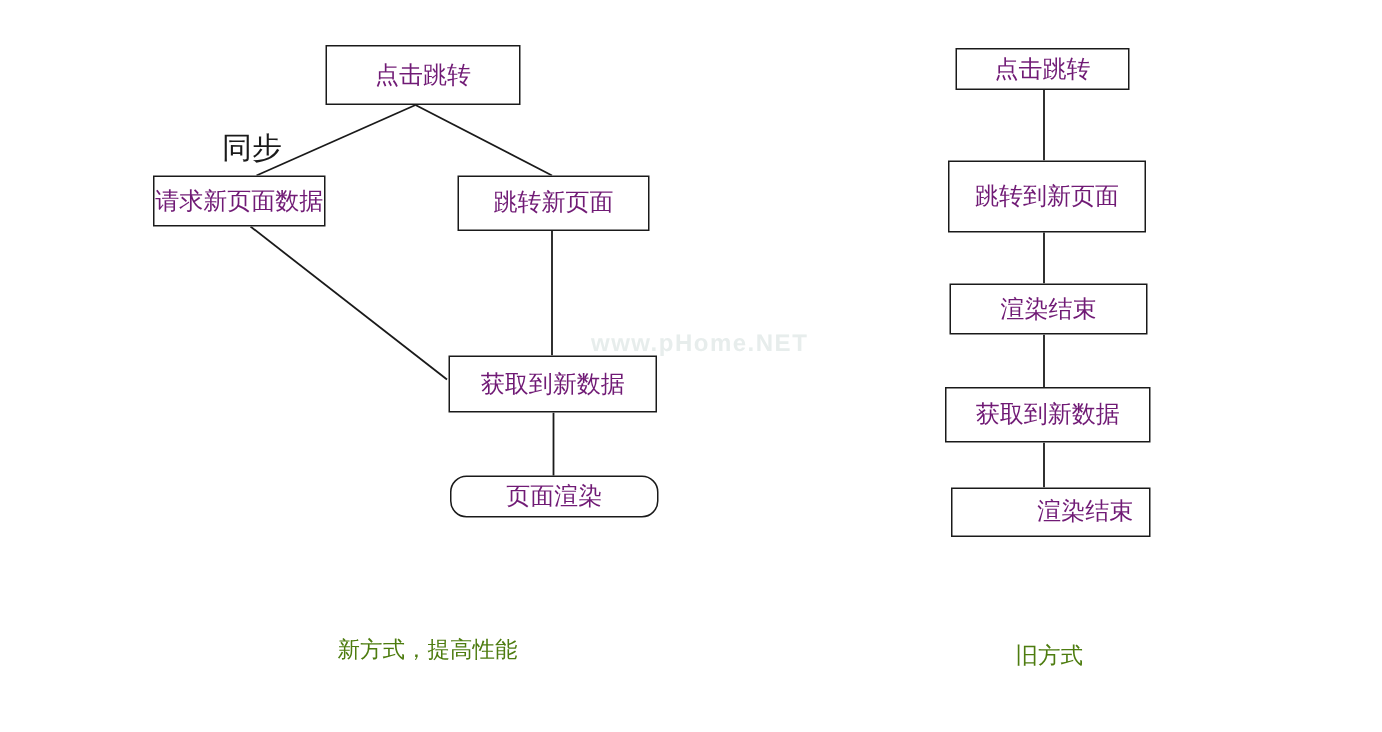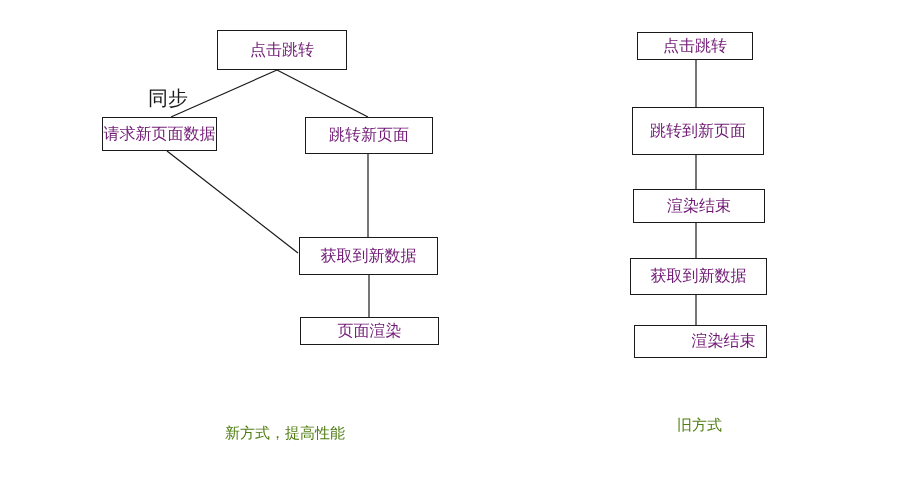--- a/index.html
+++ b/index.html
@@ -83,33 +83,34 @@
   </svg>
 
   <div class="node" style="left:217px; top:30px;  width:130px; height:40px;">点击跳转</div>
 
   <div class="node" style="left:102px; top:117px; width:115px; height:34px;">请求新页面数据</div>
 
   <div class="node" style="left:305px; top:117px; width:128px; height:37px;">跳转新页面</div>
 
   <div class="node" style="left:299px; top:237px; width:139px; height:38px;">获取到新数据</div>
 
-  <div class="node" style="left:300px; top:317px; width:139px; height:28px;">页面渲染</div>
+  <div class="node" style="left:300px; top:317px; width:139px; height:28px;border-radius:11px;">页面渲染</div>
 
   <div class="edge-label" style="left:148px; top:85px;">同步</div>
 
 
   <div class="node" style="left:637px; top:32px;  width:116px; height:28px;">点击跳转</div>
 
   <div class="node" style="left:632px; top:107px; width:132px; height:48px;">跳转到新页面</div>
 
   <div class="node" style="left:633px; top:189px; width:132px; height:34px;">渲染结束</div>
 
   <div class="node" style="left:630px; top:258px; width:137px; height:37px;">获取到新数据</div>
 
   <div class="node" style="left:634px; top:325px; width:133px; height:33px;padding-left:46px;">渲染结束</div>
 
   <div class="caption" style="left:225px; top:424px;">新方式，提高性能</div>
 
-  <div class="caption" style="left:677px; top:416px;text-align:center;">旧方式</div>
+  <div class="caption" style="left:677px; top:428px;text-align:center;">旧方式</div>
 
+  <div class="watermark">www.pHome.NET</div>
 
 </div>
 
 </body></html>

